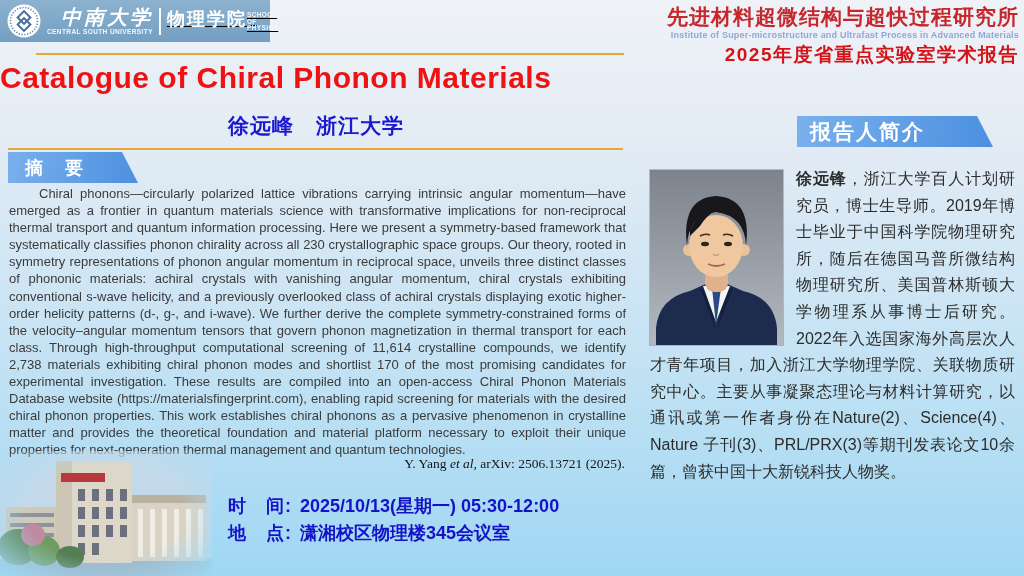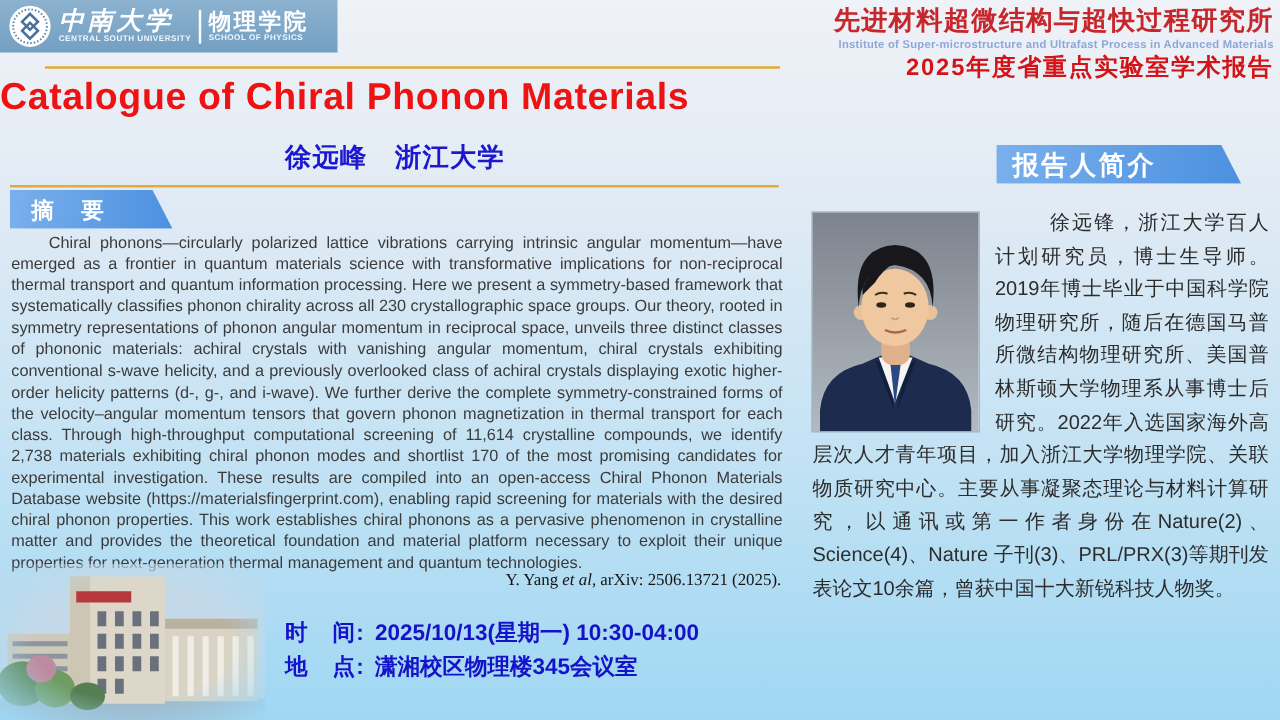--- a/index.html
+++ b/index.html
@@ -8,26 +8,26 @@
     position:relative; width:1024px; height:576px; overflow:hidden; margin:0 auto;
     background:linear-gradient(180deg,#eff2f7 0%, #e2ebf4 26%, #c6e3f4 60%, #9fd7f3 100%);
   }
   
   .header-bar{
     position:absolute; left:0; top:0; width:270px; height:42px;
     background:linear-gradient(180deg,#8cb2cf 0%, #739fc2 100%);
     display:flex; align-items:center; padding:0 7px; gap:6px;
   }
   .logo-wrap{ width:34px; height:34px; flex:0 0 auto; }
-  .uni-block{ display:flex; flex-direction:column; align-items:flex-start; line-height:1; }
+  .uni-block{ display:flex; flex-direction:column; align-items:flex-end; line-height:1; }
   .uni-cn{ font-family:"Liberation Serif", serif; font-weight:bold; font-style:italic;
            font-size:20px; color:#ffffff; letter-spacing:3px; white-space:nowrap; }
   .uni-en{ font-size:6.5px; color:#f0f6fb; letter-spacing:0.4px; margin-top:2px; white-space:nowrap; font-weight:bold;}
   .hdr-divider{ width:2px; height:27px; background:rgba(255,255,255,.95); flex:0 0 auto; }
-  .school-block{ display:flex; flex-direction:column; align-items:flex-start; line-height:1; }
+  .school-block{ display:flex; flex-direction:row; align-items:flex-start; line-height:1;text-decoration:underline; }
   .school-cn{ font-size:18px; font-weight:bold; color:#fff; letter-spacing:2px; white-space:nowrap;}
   .school-en{ font-size:6.5px; color:#f0f6fb; letter-spacing:0.4px; margin-top:2px; font-weight:bold;}
   
   .institute-block{ position:absolute; right:5px; top:5px; width:402px; text-align:right; line-height:1.15;}
   .inst-cn{ font-size:21px; font-weight:bold; color:#c5272c; letter-spacing:1px; white-space:nowrap;}
   .inst-en{ font-size:9px; font-weight:bold; color:#8ea7d8; letter-spacing:0.2px; white-space:nowrap; margin-top:1px;}
   .series{ font-size:19px; font-weight:bold; color:#d31317; letter-spacing:1.5px; margin-top:4px; white-space:nowrap;}
   
   .gold-line{ position:absolute; height:2px; background:#e3ab33; }
   .line1{ left:36px; top:53px; width:588px; }
@@ -62,21 +62,21 @@
   .details .lbl{ letter-spacing:1px; }
   .details .val{ margin-left:8px; }
   .email-wrap{ font-family:"Liberation Serif", serif; }
   .email-link{ color:#1513ca; text-decoration:underline; cursor:pointer; }
   
   .bio{ position:absolute; left:650px; top:166px; width:365px;
         font-size:16px; line-height:26.6px; color:#2c2c2c; text-align:justify; }
   .portrait{ float:left; width:133px; height:175px; margin:4px 13px 5px 0;
              box-shadow:0 0 0 1px rgba(90,100,110,.35); }
   .portrait svg{ display:block; }
-  .bio-name{ font-weight:normal;margin-left:44px; }
+  .bio-name{ font-weight:bold; }
 </style>
 </head>
 <body>
 
 <div class="poster">
 
   <div class="header-bar">
     <div class="logo-wrap">
       <svg width="34" height="34" viewBox="0 0 34 34">
         <circle cx="17" cy="17" r="16.5" fill="#ffffff"></circle>
@@ -161,21 +161,21 @@
 
       <ellipse cx="18" cy="96" rx="20" ry="18" fill="#5c8a58"></ellipse>
       <ellipse cx="44" cy="100" rx="16" ry="15" fill="#6f9c62"></ellipse>
       <ellipse cx="33" cy="84" rx="12" ry="11" fill="#bd8ba0"></ellipse>
       <ellipse cx="70" cy="106" rx="14" ry="11" fill="#557f52"></ellipse>
     </svg>
   </div>
 
   <div class="details">
     <div>
-      <span class="lbl">时　间:</span><span class="val">2025/10/13(星期一) 10:30-04:00</span>
+      <span class="lbl">时　间:</span><span class="val">2025/10/13(星期一) 05:30-12:00</span>
     </div>
     <div>
       <span class="lbl">地　点:</span><span class="val">潇湘校区物理楼345会议室</span>
     </div>
   </div>
 
   <div class="banner bio-banner">
     <span>报告人简介</span>
   </div>
 

